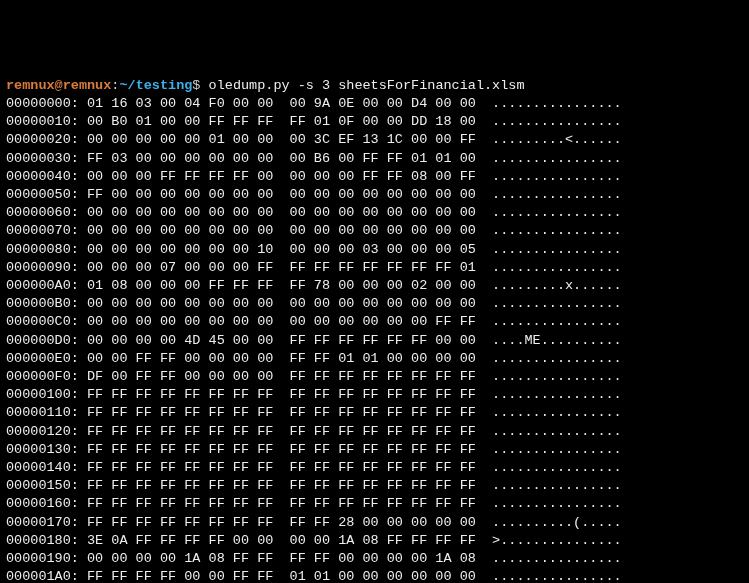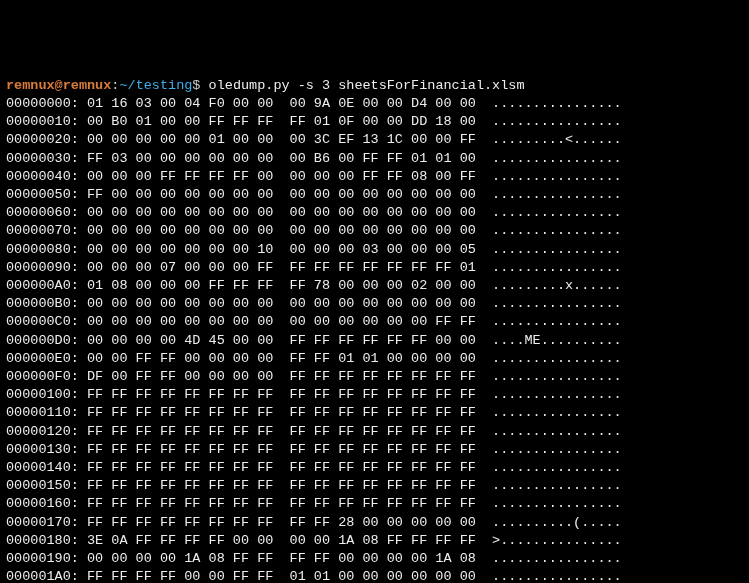--- a/index.html
+++ b/index.html
@@ -12,21 +12,21 @@
     white-space: pre;
     color: #eeeeee;
     width: 749px;
     height: 583px;
     box-sizing: border-box;
     overflow: hidden;
   }
   .prompt-user { color: #d97b3a; font-weight: bold; }
   .prompt-host { color: #d97b3a; font-weight: bold; }
   .prompt-sep  { color: #cccccc; }
-  .prompt-path { color: #3daee9; font-weight: normal; }
+  .prompt-path { color: #3daee9; font-weight: bold; }
   .prompt-dollar { color: #cccccc; }
   .cmd { color: #eeeeee; }
 </style>
 </head>
 <body>
 
 
 
 <span class="prompt-user">remnux</span><span class="prompt-host">@</span><span class="prompt-host">remnux</span><span class="prompt-sep">:</span><span class="prompt-path">~/testing</span><span class="prompt-dollar">$</span> <span class="cmd">oledump.py -s 3 sheetsForFinancial.xlsm</span>
 <div id="hex-output">00000000: 01 16 03 00 04 F0 00 00  00 9A 0E 00 00 D4 00 00  ................

